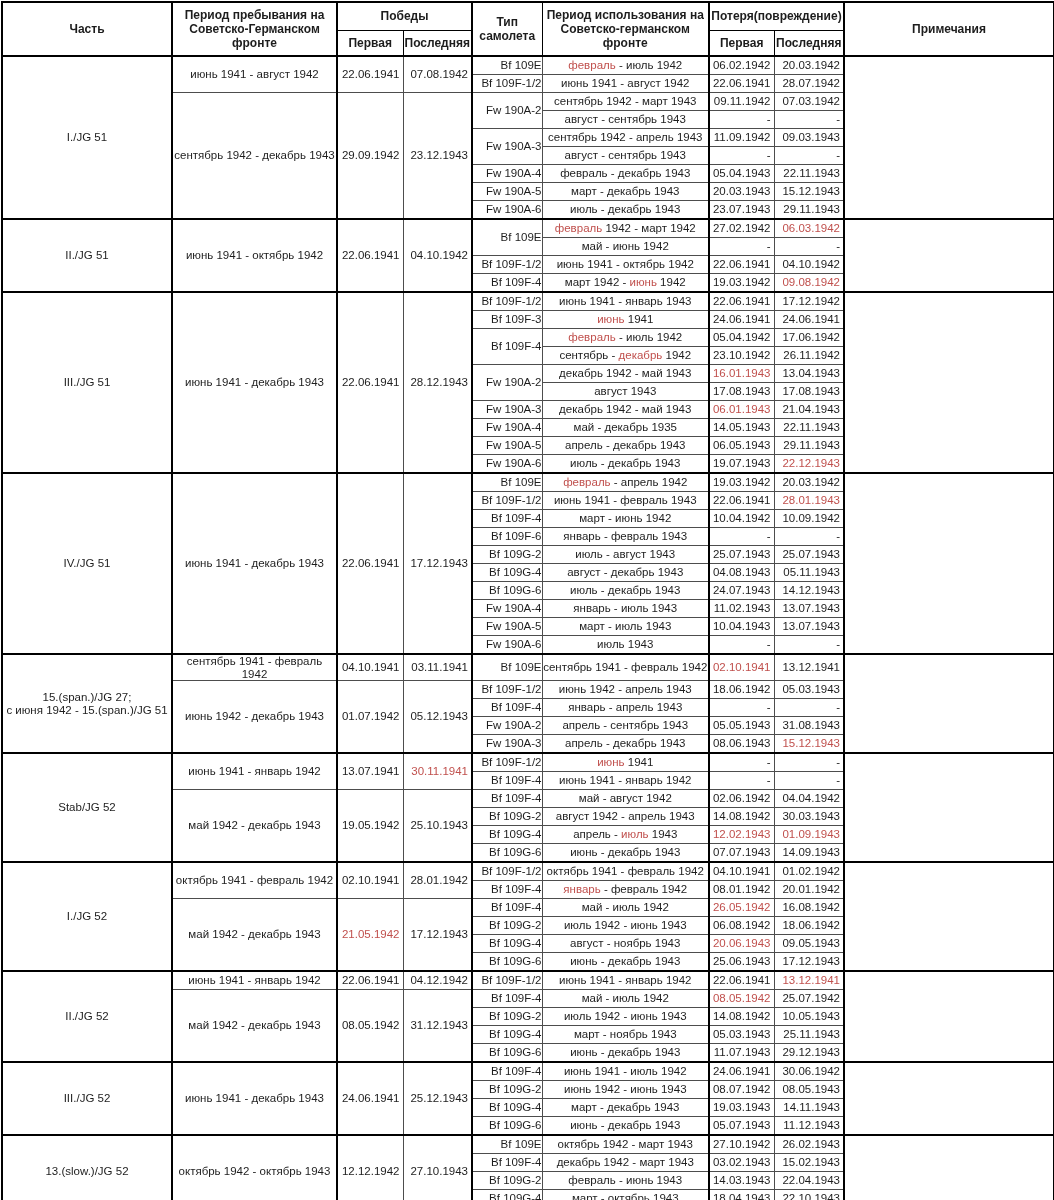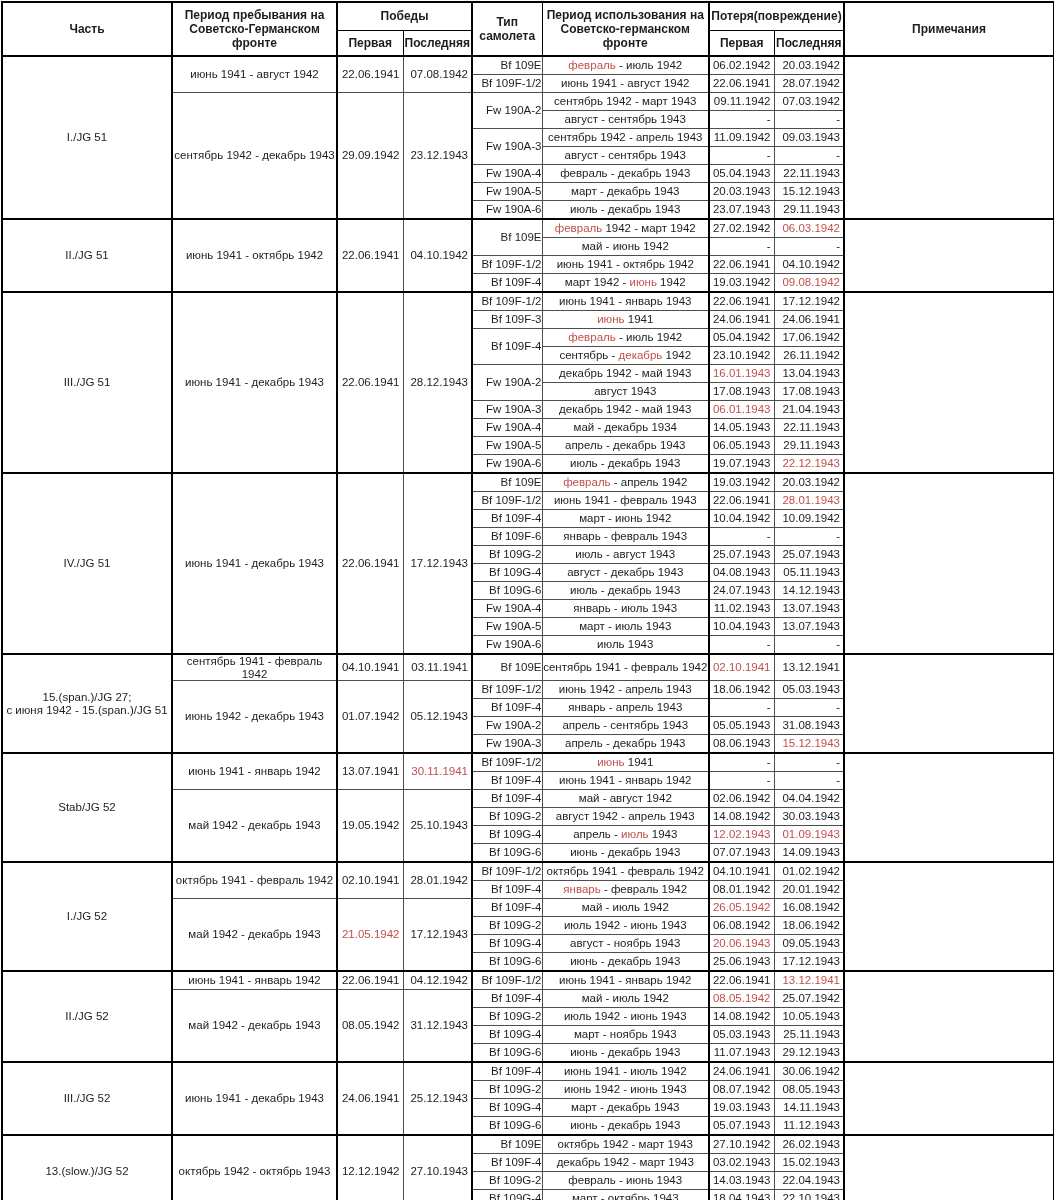--- a/index.html
+++ b/index.html
@@ -208,21 +208,21 @@
           <td class="td-date">17.08.1943</td>
         </tr>
         <tr>
           <td class="td-type vt">Fw 190A-3</td>
           <td class="td-usage"><span>декабрь 1942 - май 1943</span></td>
           <td class="td-date vt red">06.01.1943</td>
           <td class="td-date">21.04.1943</td>
         </tr>
         <tr>
           <td class="td-type vt">Fw 190A-4</td>
-          <td class="td-usage"><span>май - декабрь 1934</span></td>
+          <td class="td-usage"><span>май - декабрь 1935</span></td>
           <td class="td-date vt">14.05.1943</td>
           <td class="td-date">22.11.1943</td>
         </tr>
         <tr>
           <td class="td-type vt">Fw 190A-5</td>
           <td class="td-usage"><span>апрель - декабрь 1943</span></td>
           <td class="td-date vt">06.05.1943</td>
           <td class="td-date">29.11.1943</td>
         </tr>
         <tr>

